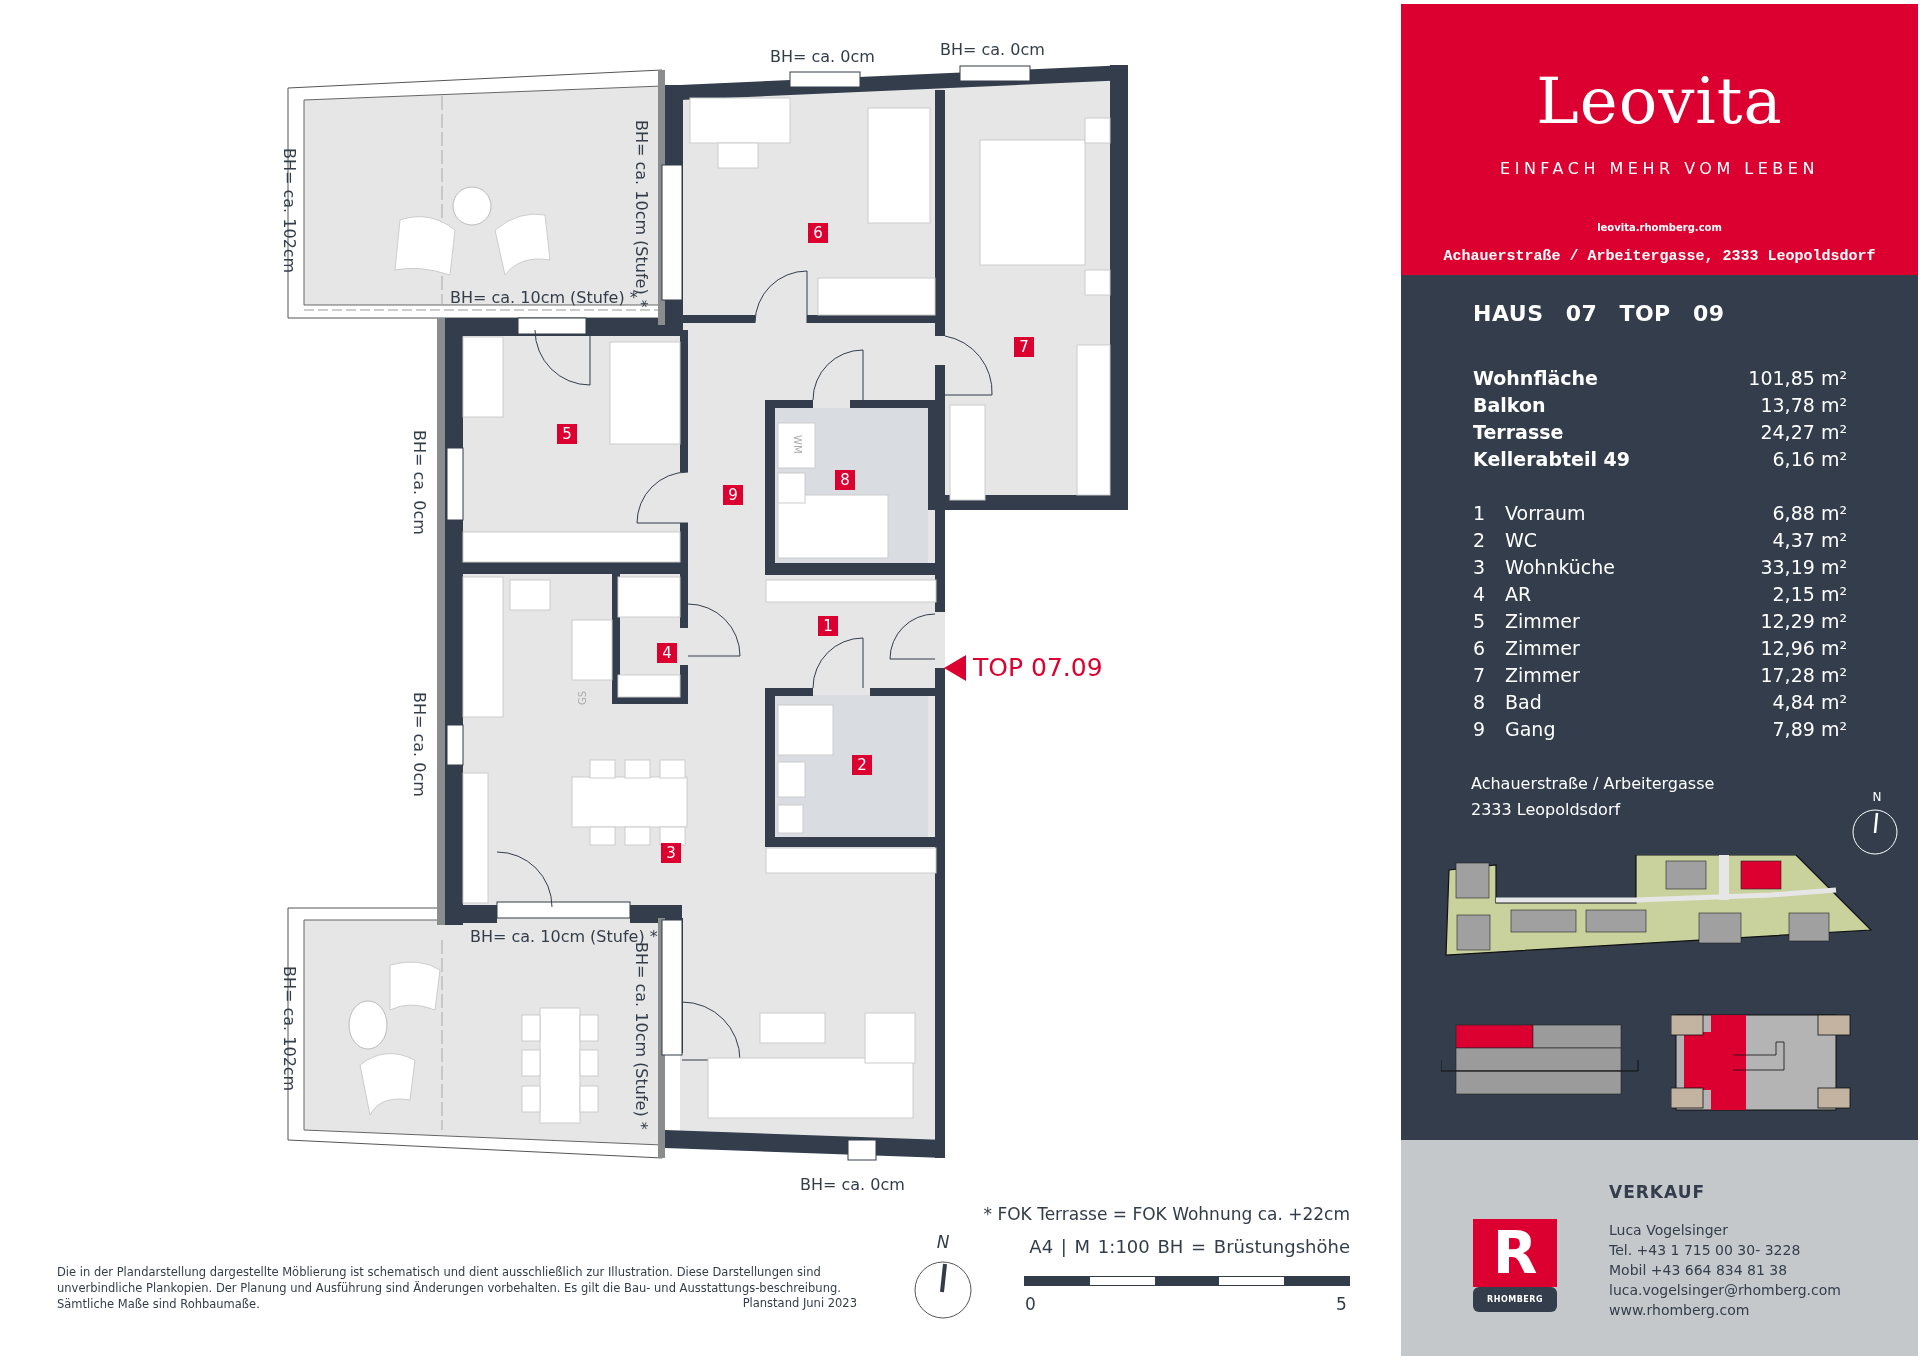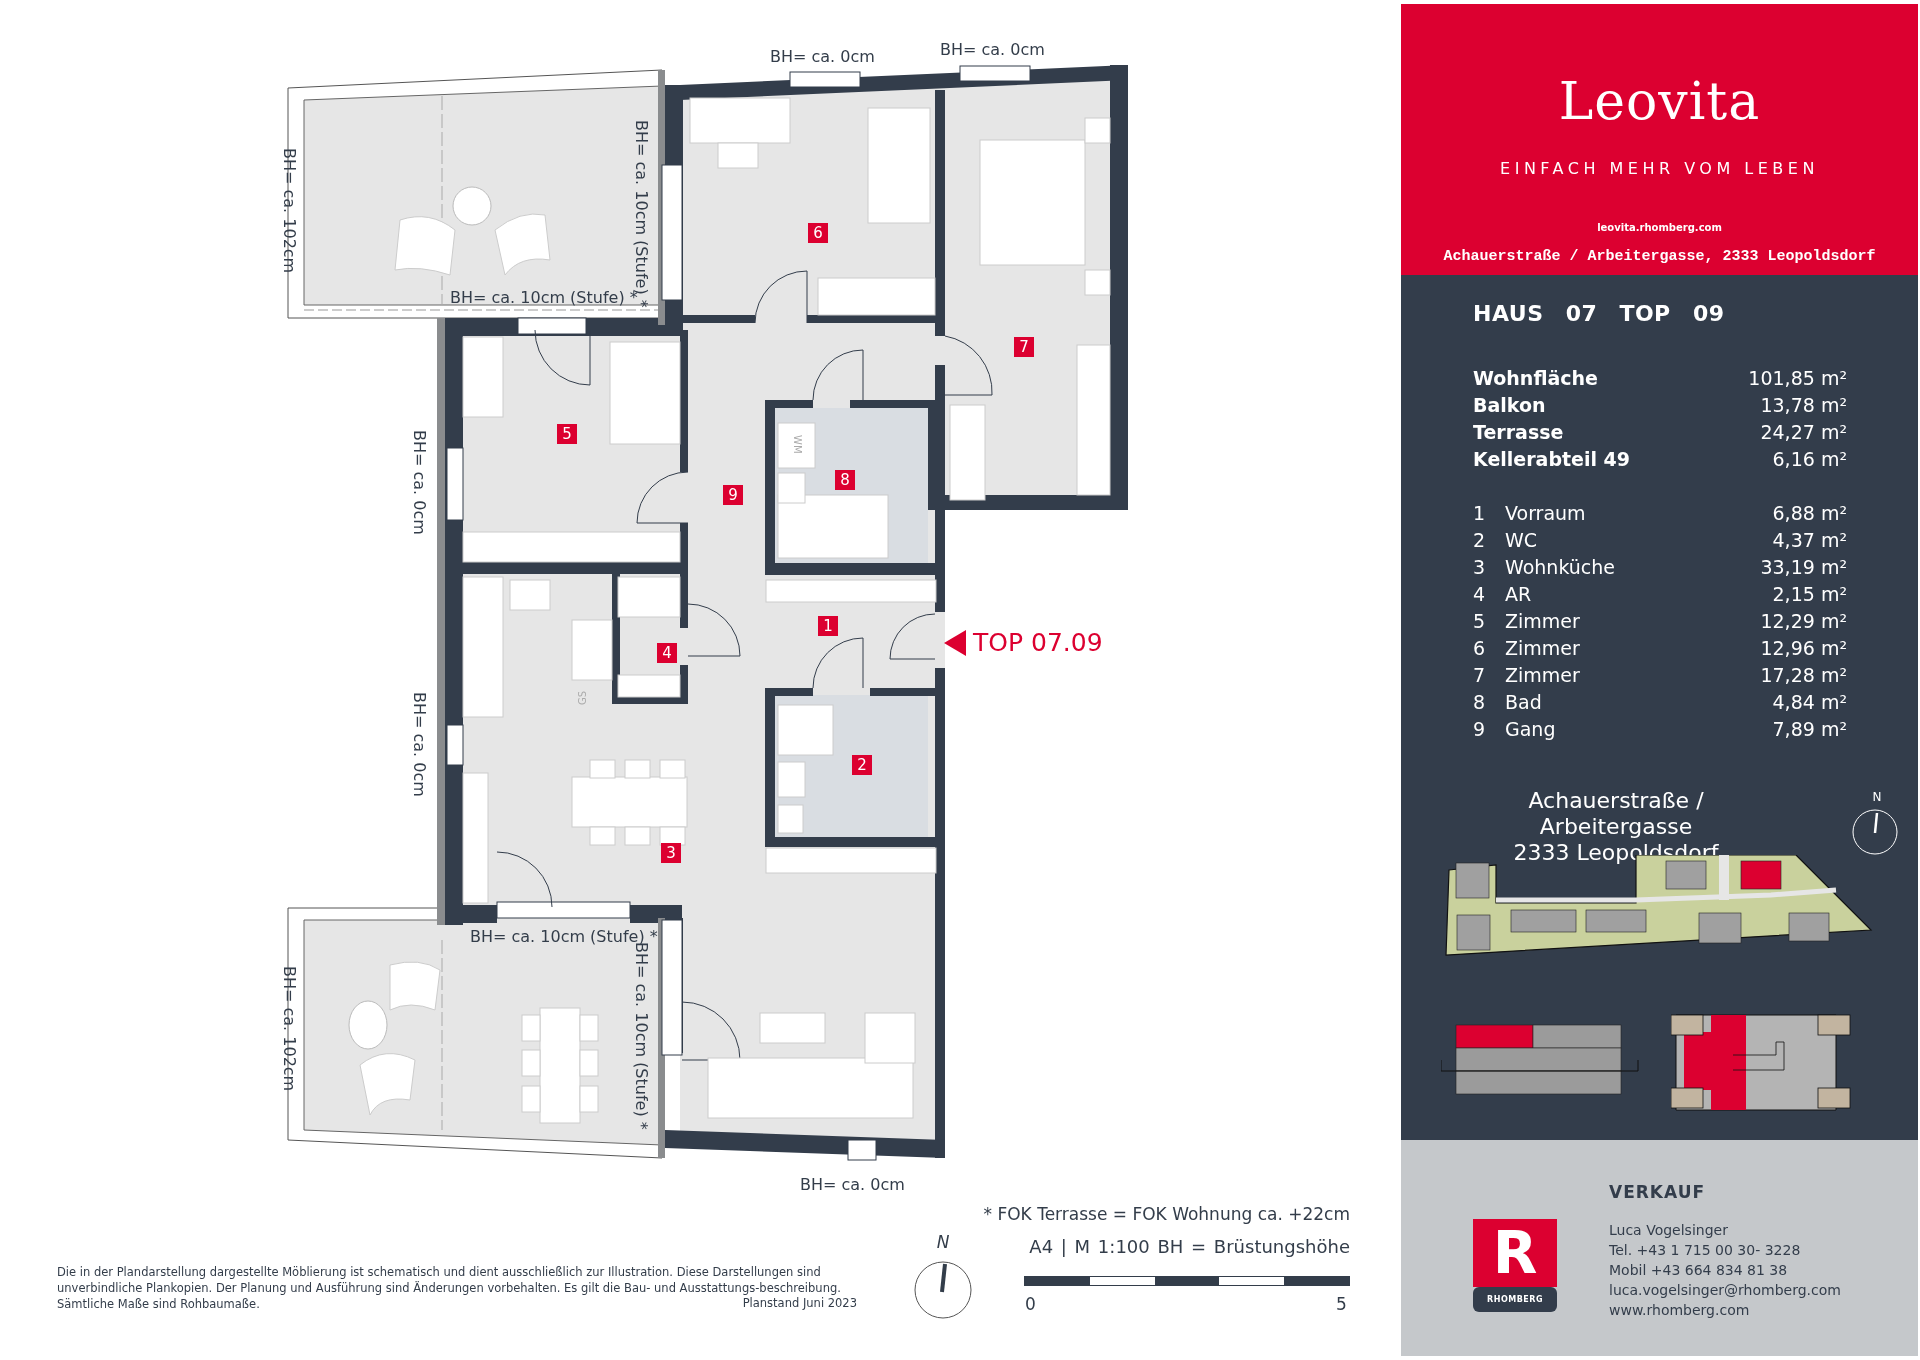--- a/index.html
+++ b/index.html
@@ -2,34 +2,34 @@
 <html><head>
 <meta charset="utf-8">
 <style>
   html,body{margin:0;padding:0;background:#ffffff;}
   body{width:1920px;height:1360px;position:relative;overflow:hidden;font-family:"DejaVu Sans","Liberation Sans",sans-serif;color:#333d4a;}
   #plan{position:absolute;left:0;top:0;width:1400px;height:1360px;}
   .plan-label{font-family:"DejaVu Sans",sans-serif;font-size:16px;fill:#333d4a;}
   .room-num{font-family:"DejaVu Sans",sans-serif;font-size:15px;fill:#ffffff;}
   #panel{position:absolute;left:1401px;top:0;width:517px;height:1356px;}
   .red-head{position:absolute;left:0;top:4px;width:517px;height:271px;background:#dc0030;}
-  .logo{position:absolute;left:0;top:52px;width:517px;text-align:center;font-family:"DejaVu Serif","Liberation Serif",serif;font-size:52px;color:#fff;letter-spacing:1px;line-height:90px;}
+  .logo{position:absolute;left:0;top:52px;width:517px;text-align:center;font-family:"DejaVu Serif","Liberation Serif",serif;font-size:64px;color:#fff;letter-spacing:1px;line-height:90px;}
   .tagline{position:absolute;left:0;top:155px;width:517px;text-align:center;font-size:16px;color:#fff;letter-spacing:4.5px;}
   .url{position:absolute;left:0;top:218px;width:517px;text-align:center;font-size:10px;font-weight:bold;color:#fff;}
   .address{position:absolute;left:0;top:244px;width:517px;text-align:center;font-size:15px;font-weight:bold;color:#fff;font-family:Liberation Mono, monospace;}
   .dark{position:absolute;left:0;top:275px;width:517px;height:1076px;background:#333d4b;color:#fff;}
   .title{position:absolute;left:72px;top:26px;font-size:22px;font-weight:bold;letter-spacing:0.5px;word-spacing:14px;}
   .area-table{position:absolute;left:72px;top:90px;width:374px;}
   .arow{display:flex;justify-content:space-between;height:27px;font-size:19px;line-height:27px;}
   .arow.bold .lbl{font-weight:bold;}
   .rooms{position:absolute;left:72px;top:225px;width:374px;}
   .rrow{display:flex;height:27px;line-height:27px;font-size:19px;}
   .rrow .n{width:32px;}
   .rrow .nm{flex:1;}
-  .loc{position:absolute;left:70px;top:513px;width:290px;text-align:center;font-size:22px;line-height:26px;}
+  .loc{position:absolute;left:70px;top:496px;width:290px;font-size:16px;line-height:26px;}
   .compass-small{position:absolute;left:449px;top:512px;width:50px;height:70px;}
   .siteplan{position:absolute;left:40px;top:580px;width:440px;height:140px;}
   .section{position:absolute;left:40px;top:735px;width:200px;height:90px;}
   .keyplan{position:absolute;left:270px;top:735px;width:180px;height:105px;}
   .grey{position:absolute;left:0;top:1140px;width:517px;height:216px;background:#c5c8cb;color:#333d4b;}
   .rlogo{position:absolute;left:72px;top:79px;width:84px;height:93px;}
   .rlogo .top{position:absolute;left:0;top:0;width:84px;height:68px;background:#dc0030;}
   .rlogo .bot{position:absolute;left:0;top:68px;width:84px;height:25px;background:#333d4b;color:#fff;font-size:8px;font-weight:bold;text-align:center;line-height:25px;letter-spacing:0.5px;border-radius:6px;}
   .rlogo .R{position:absolute;left:0;top:2px;width:84px;text-align:center;color:#fff;font-size:58px;font-weight:bold;line-height:64px;font-family:"DejaVu Sans",sans-serif;}
   .verkauf{position:absolute;left:208px;top:42px;font-size:17px;font-weight:bold;letter-spacing:1px;}
@@ -38,21 +38,21 @@
   .planstand{position:absolute;left:700px;top:1296px;width:157px;text-align:right;font-size:11.5px;color:#333d4a;}
   .fok{position:absolute;left:960px;top:1204px;width:390px;text-align:right;font-size:17px;color:#333d4a;}
   .scale-lbl{position:absolute;left:1000px;top:1236px;width:350px;text-align:right;font-size:18px;color:#333d4a;word-spacing:2px;}
   .scalebar{position:absolute;left:1024px;top:1276px;width:324px;height:8px;display:flex;border:1px solid #333d4a;}
   .scalebar span{flex:1;}
   .scalebar .b{background:#333d4a;}
   .scalebar .w{background:#fff;}
   .s0{position:absolute;left:1025px;top:1294px;font-size:17px;}
   .s5{position:absolute;left:1336px;top:1294px;font-size:17px;}
   .compass-big{position:absolute;left:912px;top:1230px;width:62px;height:90px;}
-  .top-marker{position:absolute;left:944px;top:628px;font-size:25px;color:#dc0030;display:flex;align-items:center;}
+  .top-marker{position:absolute;left:944px;top:653px;font-size:25px;color:#dc0030;display:flex;align-items:center;}
   .top-marker .tri{width:0;height:0;border-top:13px solid transparent;border-bottom:13px solid transparent;border-right:22px solid #dc0030;margin-right:7px;}
 </style>
 </head>
 <body>
 
 <svg id="plan" viewBox="0 0 1400 1360" xmlns="http://www.w3.org/2000/svg">
 
   <g>
     <polygon points="288,88 662,70 662,318 288,318" fill="#ffffff" stroke="#555" stroke-width="1"></polygon>
     <polygon points="304,100 662,86 662,305 304,305" fill="#e6e6e6" stroke="#666" stroke-width="1"></polygon>

